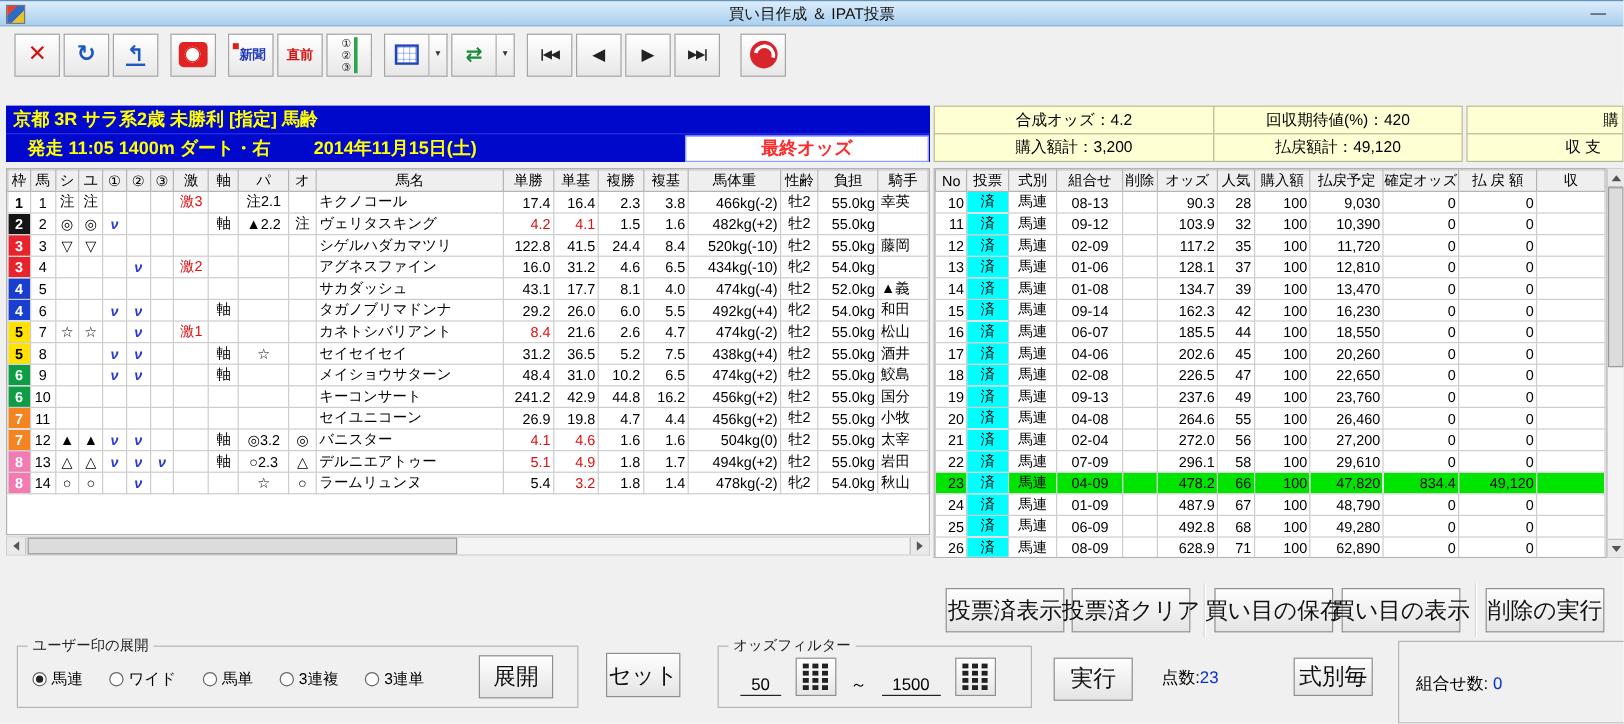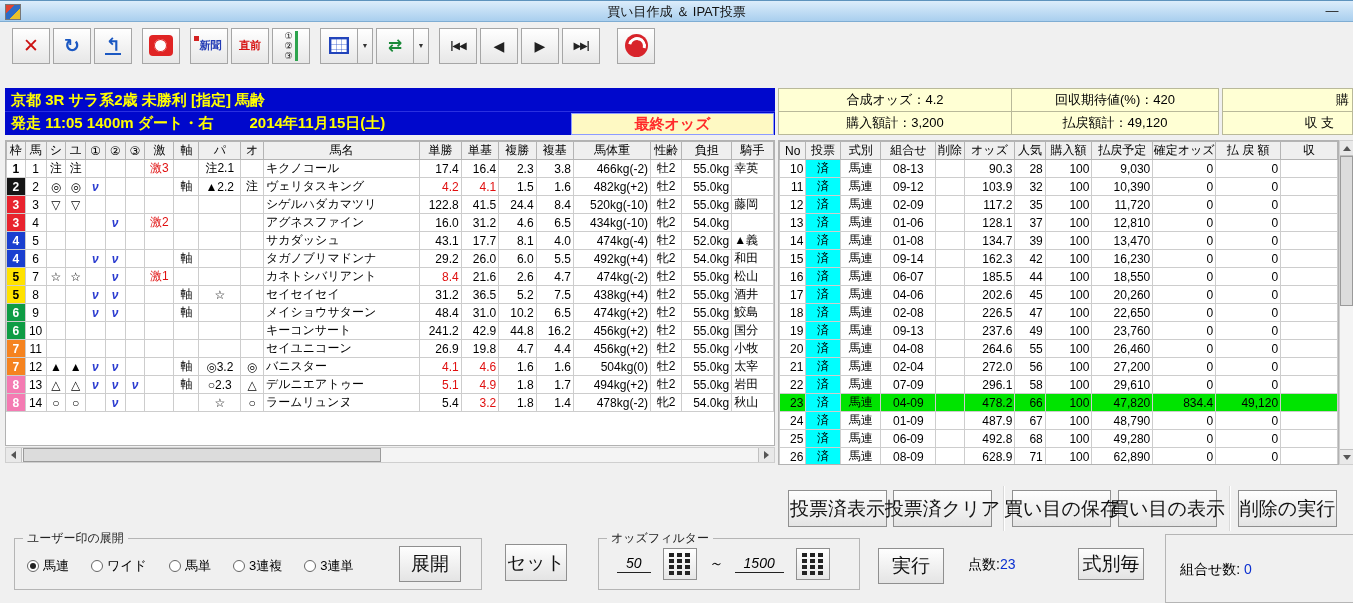--- a/index.html
+++ b/index.html
@@ -30,23 +30,23 @@
 .ic-transfer{font-size:17px;font-weight:bold;color:#1b8a3a;}
 .ic-nav{font-size:10px;font-weight:bold;color:#222;letter-spacing:-1px;}
 .ic-nav-big{font-size:14px;color:#222;}
 .ic-logo{width:23px;height:23px;border-radius:50%;background:#d8242b;position:relative;}
 .ic-logo::after{content:"";position:absolute;left:3px;top:3px;width:12px;height:12px;border:3px solid #fff;border-left-color:transparent;border-bottom-color:transparent;border-radius:50%;transform:rotate(-30deg);}
 
 
 .race-header{position:absolute;left:5px;top:88px;width:770px;height:47px;background:#0008cc;color:#ffff00;overflow:hidden;}
 .rh-line1{height:23px;line-height:23px;padding-left:6px;font-size:15px;font-weight:bold;white-space:nowrap;}
 .rh-line2{height:24px;display:flex;align-items:center;border-top:1px solid #2a30e0;}
-.rh-start{padding-left:6px;font-size:15px;font-weight:bold;white-space:nowrap;}
+.rh-start{padding-left:18px;font-size:15px;font-weight:bold;white-space:nowrap;}
 .rh-date{margin-left:36px;font-size:15px;font-weight:bold;white-space:nowrap;}
-.rh-odds{margin-left:auto;width:203px;height:22px;line-height:20px;text-align:center;color:#ff2a2a;font-weight:bold;font-size:15px;border:1px solid #8c9bff;background:#fef9c3;margin-right:1px;}
+.rh-odds{margin-left:auto;width:203px;height:22px;line-height:20px;text-align:center;color:#ff2a2a;font-weight:bold;font-size:15px;border:1px solid #8c9bff;background:#ffffff;margin-right:1px;}
 
 
 .viewport{position:absolute;background:#fff;border:1px solid #b2b2b2;overflow:hidden;}
 #horse-viewport{left:5px;top:140px;width:770px;height:306px;}
 #bet-viewport{left:778px;top:140px;width:561px;height:325px;}
 .dtable{border-collapse:collapse;table-layout:fixed;width:100%;font-size:12px;background:#fff;}
 .dtable th{border:1px solid #b4b4b4;background:#efefef;font-weight:normal;height:16px;padding:0;font-size:12px;overflow:hidden;white-space:nowrap;}
 .dtable td{border:1px solid #cdcdcd;height:17px;padding:0 2px;overflow:hidden;white-space:nowrap;}
 .num{text-align:right;}
 .center{text-align:center;padding:0 !important;}
@@ -82,21 +82,21 @@
 
 
 .btn{position:absolute;border:1px solid #8f8f8f;background:linear-gradient(#fefefe,#e4e4e4);font-size:19px;font-family:inherit;color:#111;display:flex;align-items:center;justify-content:center;white-space:nowrap;cursor:default;}
 .vsep{position:absolute;top:486px;height:45px;width:2px;border-left:1px solid #d9d9d9;border-right:1px solid #ffffff;}
 .gbox{position:absolute;border:1px solid #b5b5b5;}
 .glegend{position:absolute;top:-9px;left:8px;background:#f0f0f0;padding:0 4px;font-size:12px;color:#222;white-space:nowrap;}
 #radio-row{position:absolute;left:12px;top:18px;display:flex;gap:22px;align-items:center;font-size:13px;}
 .radio-item{display:flex;align-items:center;}
 .rb{width:12px;height:12px;border:1px solid #666;border-radius:50%;background:#fff;display:inline-block;margin-right:4px;position:relative;}
 .rb.sel::after{content:"";position:absolute;left:2px;top:2px;width:6px;height:6px;border-radius:50%;background:#222;}
-#filter-row{position:absolute;left:18px;top:9px;display:flex;align-items:center;gap:12px;font-style:italic;}
+#filter-row{position:absolute;left:18px;top:9px;display:flex;align-items:flex-end;gap:12px;}
 .fval{font-size:14px;border-bottom:1px solid #222;padding:0 9px 1px;}
 .keypad{width:34px;height:32px;border:1px solid #8f8f8f;background:linear-gradient(#fff,#e6e6e6);display:grid;grid-template-columns:repeat(3,5px);grid-auto-rows:4px;gap:2px 3px;justify-content:center;align-content:center;}
 .kdot{background:#222;}
 .blue{color:#0a2fd0;}
 #count-wrap{position:absolute;left:968px;top:556px;font-size:14px;}
 #combo-text{position:absolute;left:14px;top:26px;font-size:14px;white-space:nowrap;}
 </style>
 </head>
 <body>
 

